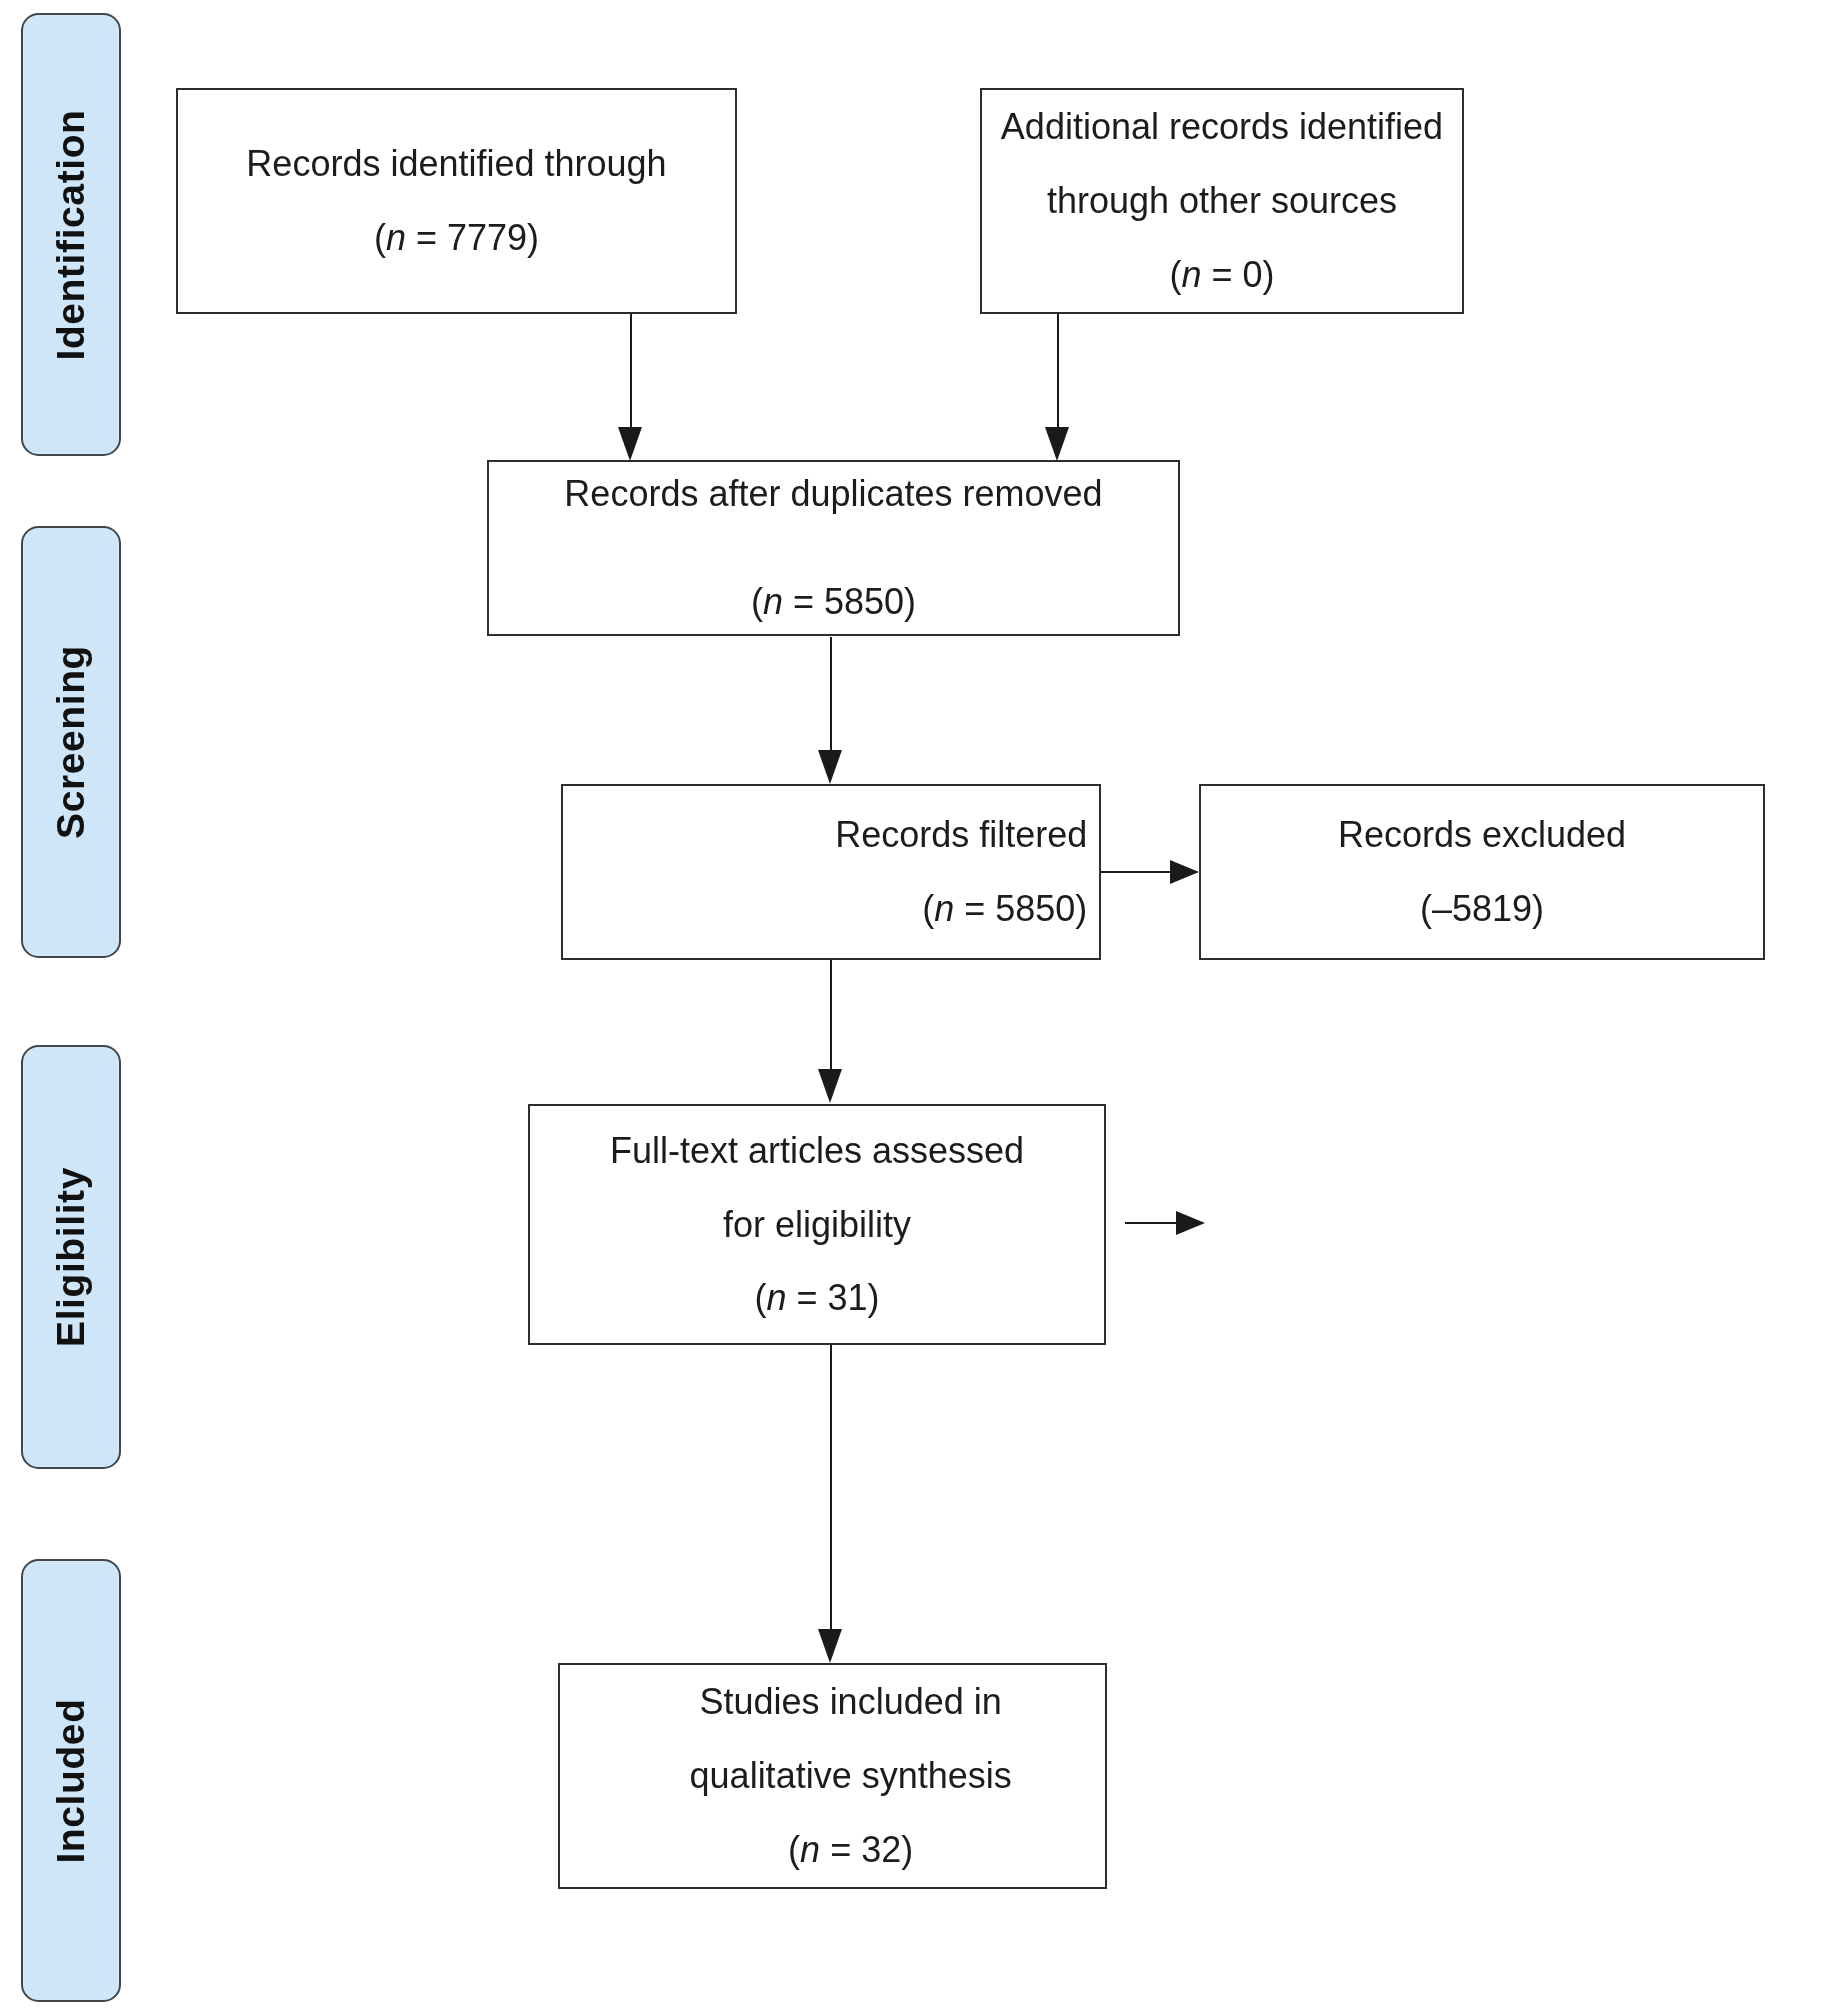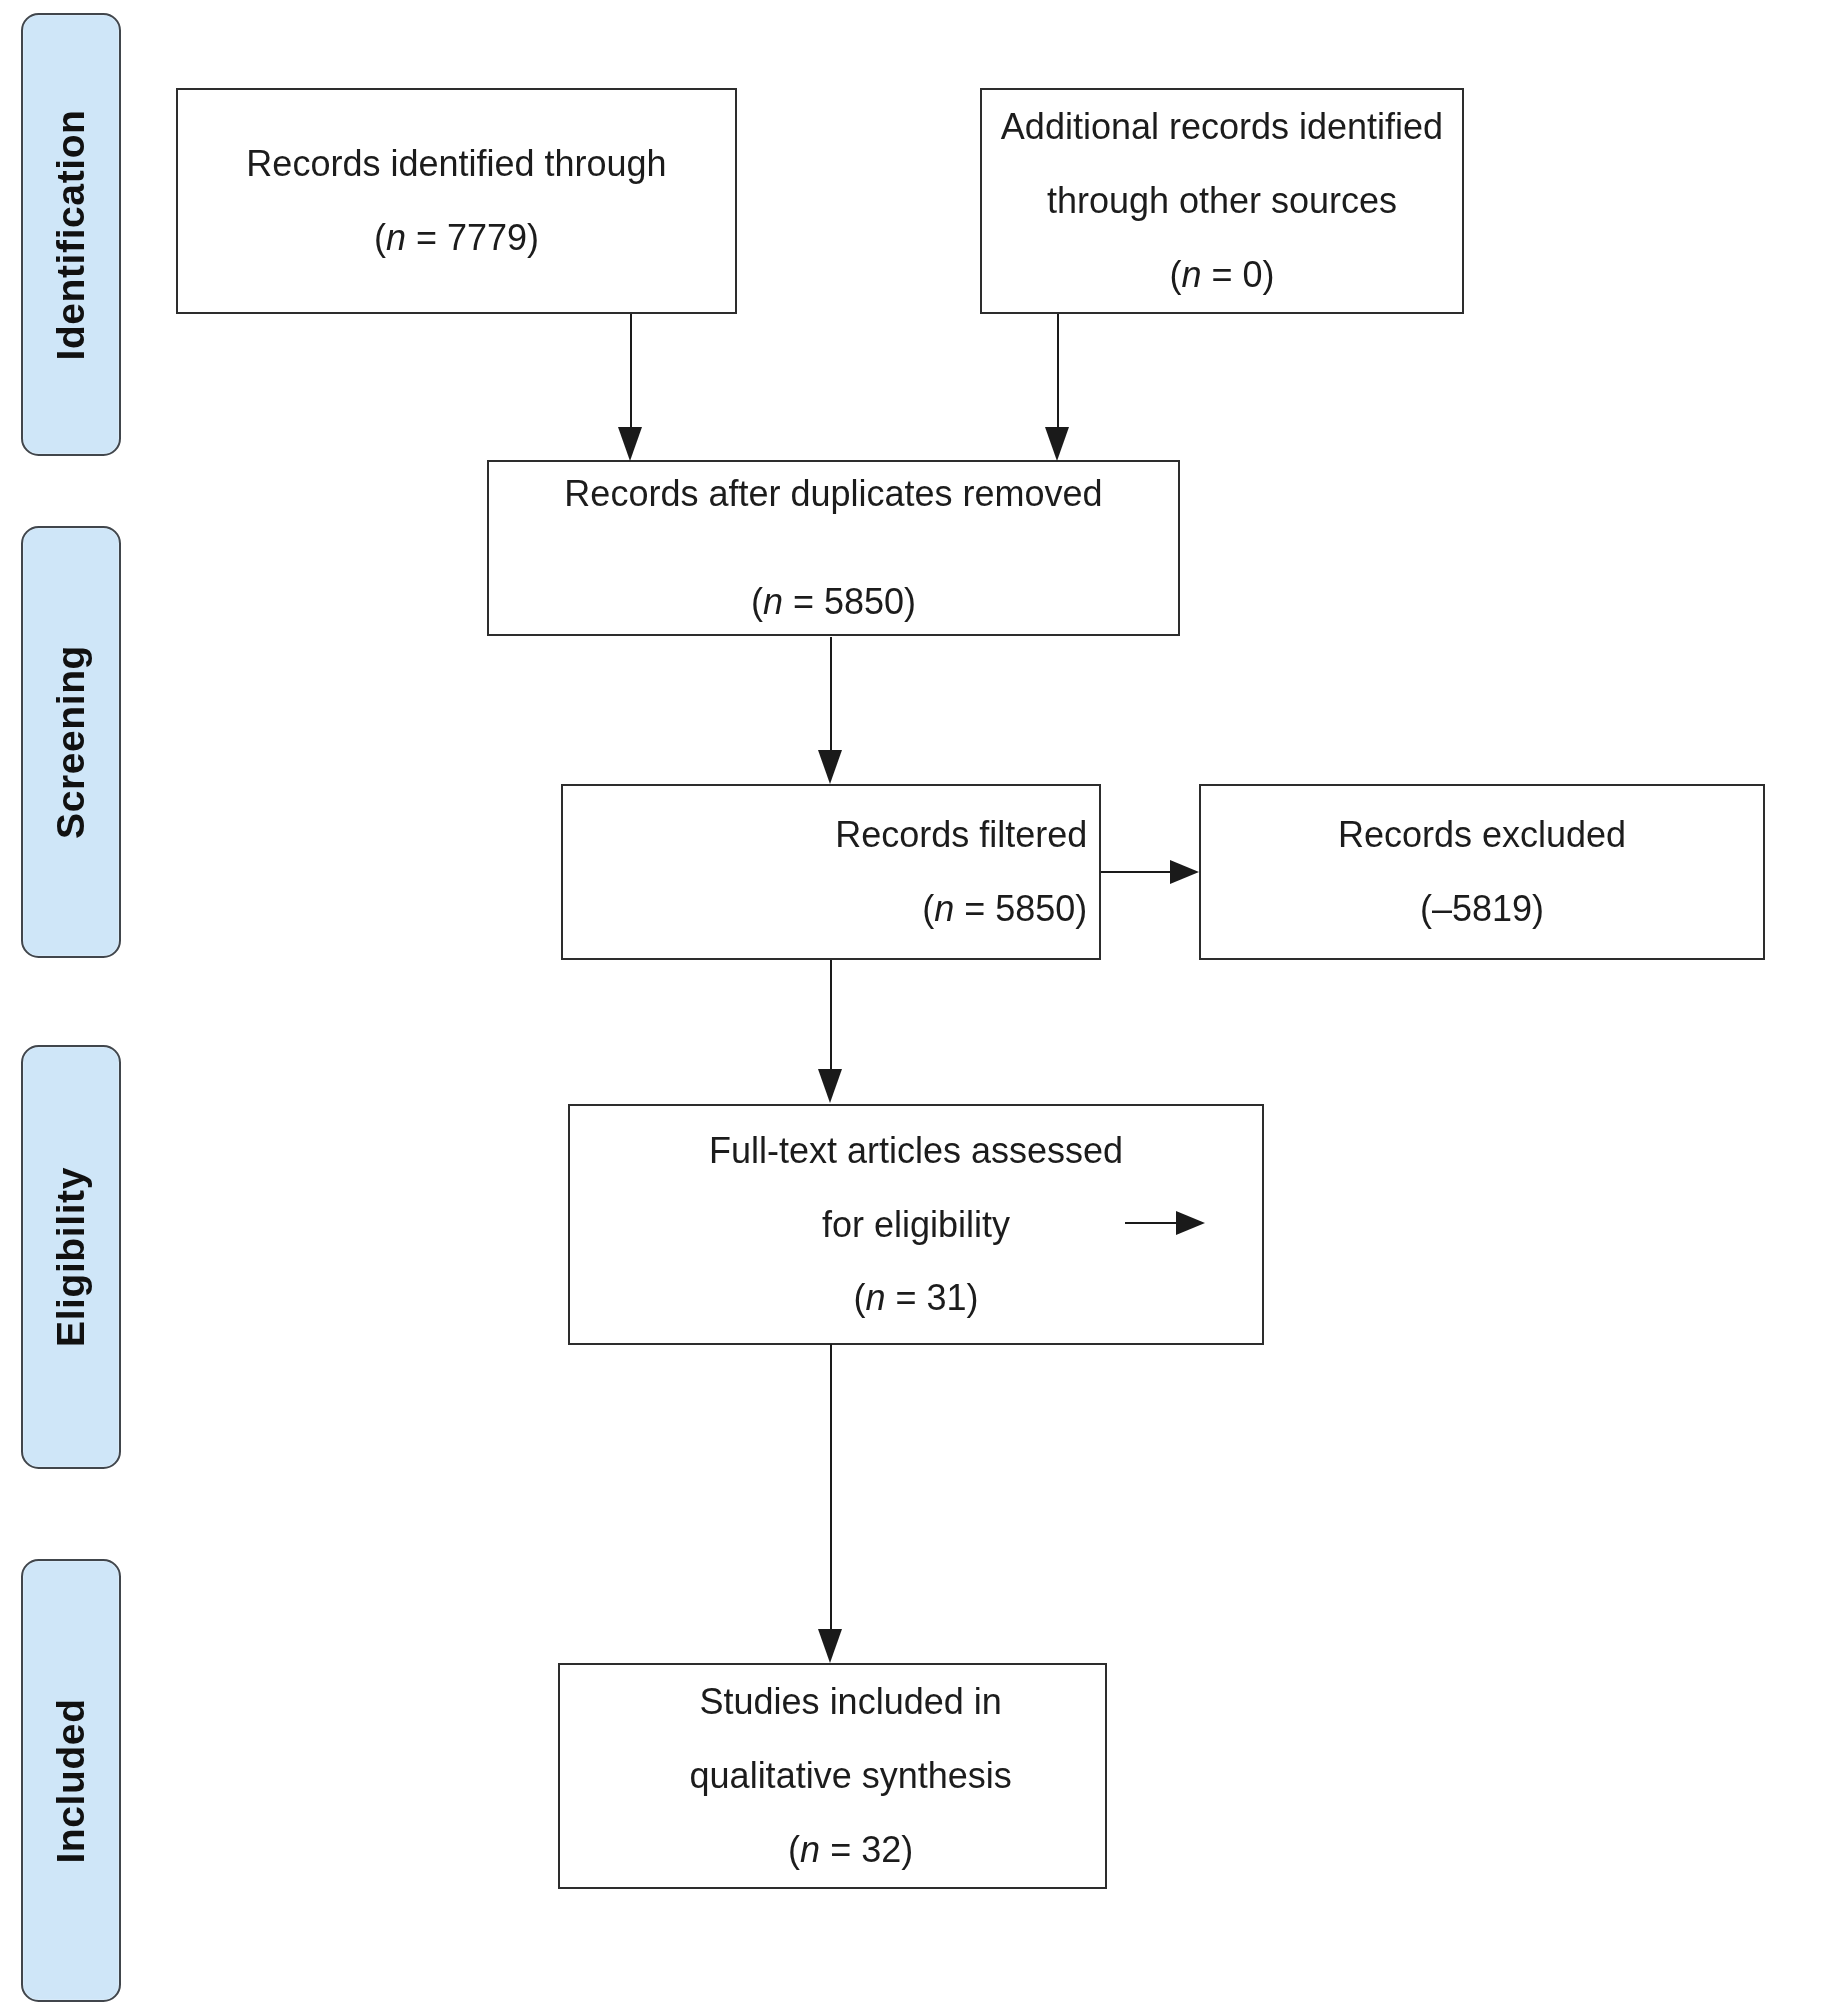--- a/index.html
+++ b/index.html
@@ -103,21 +103,21 @@
   <div class="fbox" style="left:561px;top:784px;width:540px;height:176px;align-items:flex-end;">
     <div class="line">Records filtered</div>
     <div class="line"><span>(</span><span class="it">n</span><span> = 5850)</span></div>
   </div>
 
   <div class="fbox" style="left:1199px;top:784px;width:566px;height:176px;justify-content:center;">
     <div class="line">Records excluded</div>
     <div class="line">(–5819)</div>
   </div>
 
-  <div class="fbox" style="left:568px;top:1104px;width:696px;height:241px;">
+  <div class="fbox" style="left:528px;top:1104px;width:578px;height:241px;">
     <div class="line">Full-text articles assessed</div>
     <div class="line">for eligibility</div>
     <div class="line"><span>(</span><span class="it">n</span><span> = 31)</span></div>
   </div>
 
 
   <div class="fbox" style="left:558px;top:1663px;width:549px;height:226px;padding-left:48px;">
     <div class="line">Studies included in</div>
     <div class="line">qualitative synthesis</div>
     <div class="line"><span>(</span><span class="it">n</span><span> = 32)</span></div>

